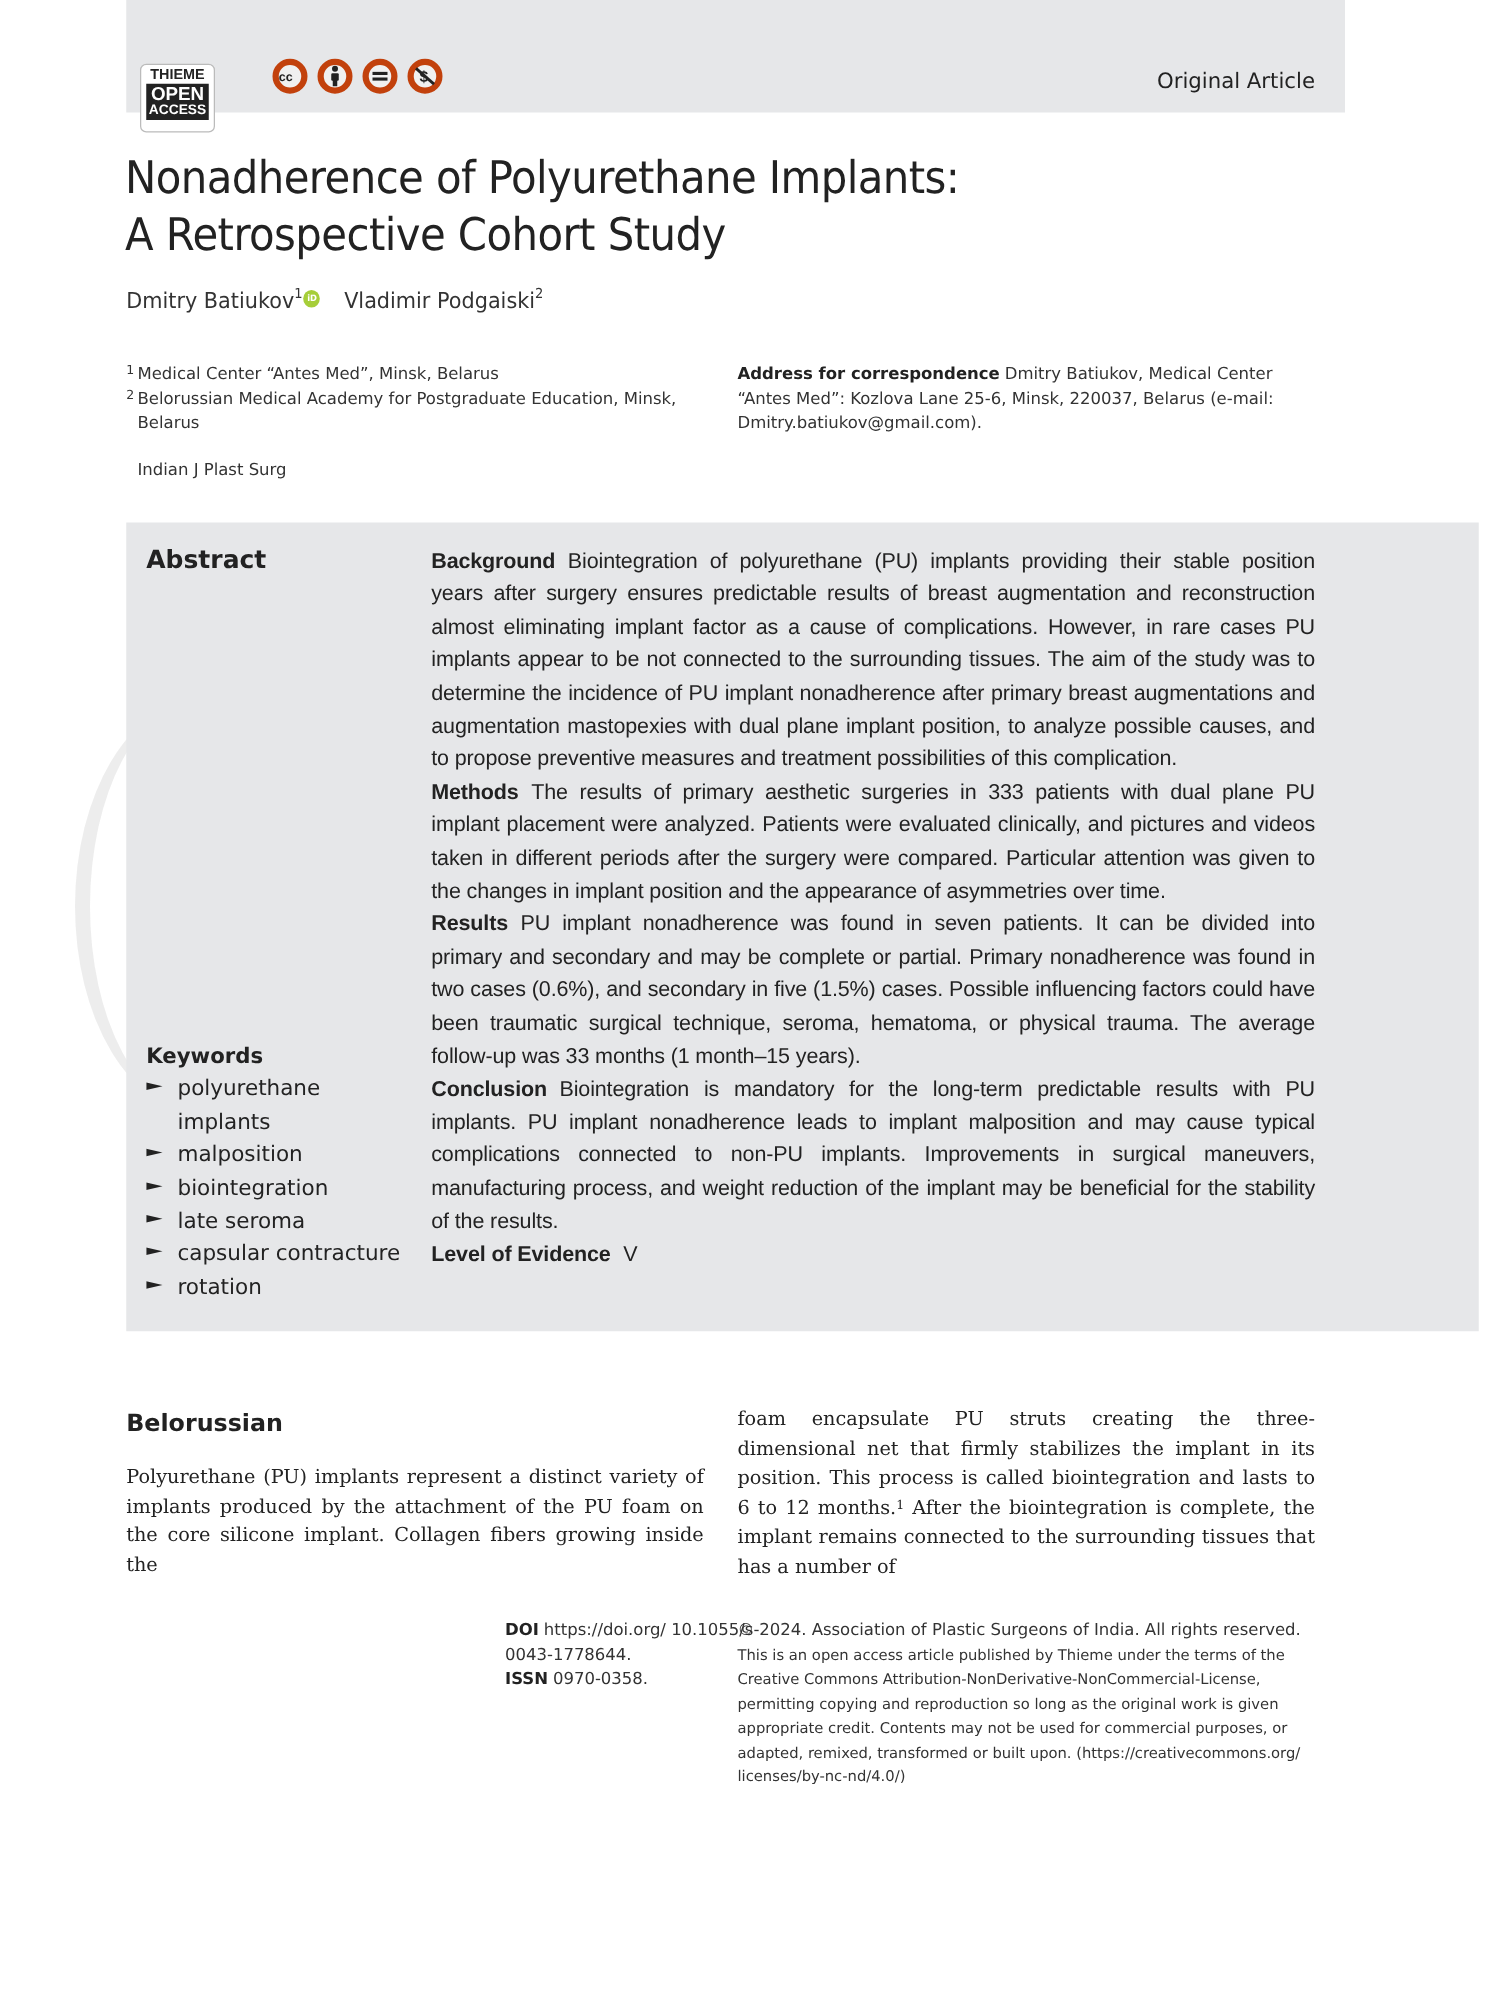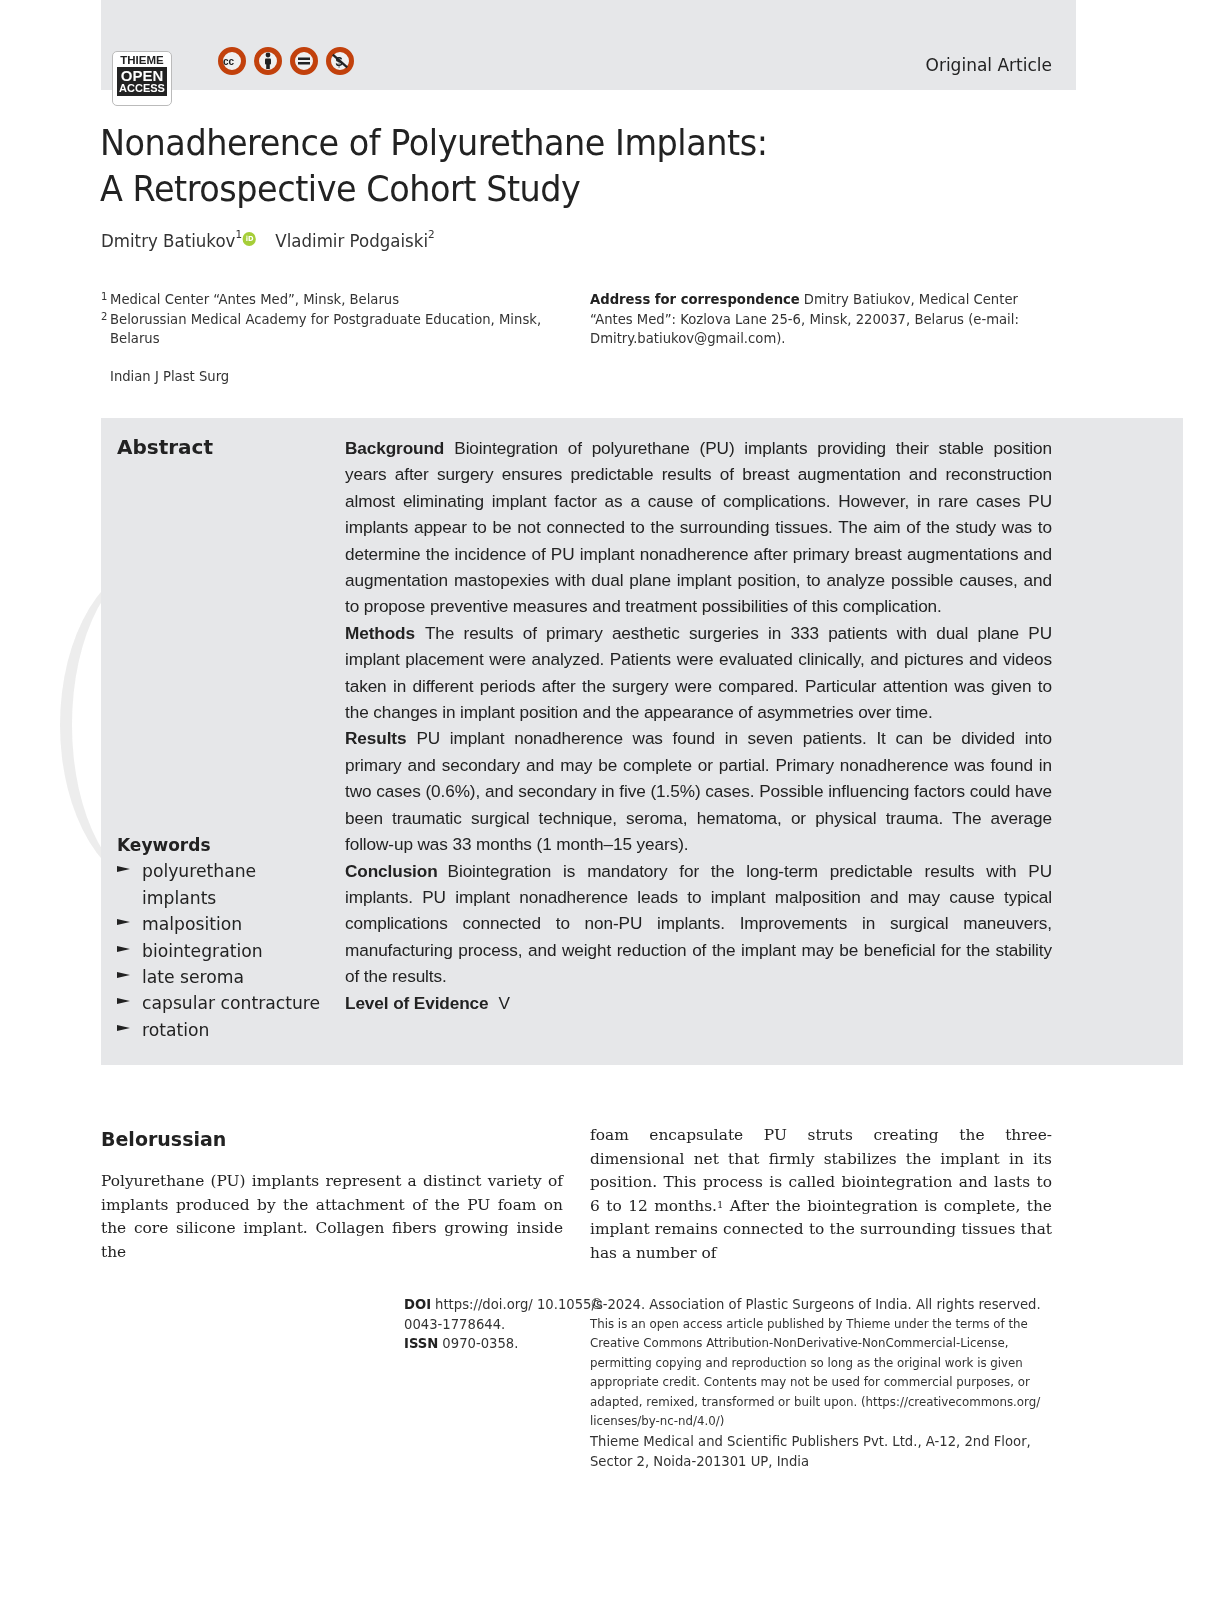--- a/index.html
+++ b/index.html
@@ -198,14 +198,13 @@
 <p class="col-right"><span>foam encapsulate PU struts creating the three-dimensional net that firmly stabilizes the implant in its position. This process is called biointegration and lasts to 6 to 12 months.</span><sup>1</sup> <span>After the biointegration is complete, the implant remains connected to the surrounding tissues that has a number of</span></p>
 
 <div class="doi">
   <div><b>DOI</b><span>https://doi.org/ 10.1055/s-0043-1778644.</span></div>
   <div><b>ISSN</b><span>0970-0358.</span></div>
 </div>
 
 <div class="copyright">
   <div class="c1">© 2024. Association of Plastic Surgeons of India. All rights reserved.</div>
   <div class="lic">This is an open access article published by Thieme under the terms of the Creative Commons Attribution-NonDerivative-NonCommercial-License, permitting copying and reproduction so long as the original work is given appropriate credit. Contents may not be used for commercial purposes, or adapted, remixed, transformed or built upon. (https://creativecommons.org/ licenses/by-nc-nd/4.0/)</div>
-  <div class="pub">Thieme Medical and Scientific Publishers Pvt. Ltd., A-12, 2nd Floor, Sector 2, Noida-201301 UP, India</div>
 </div>
 
 </body></html>

